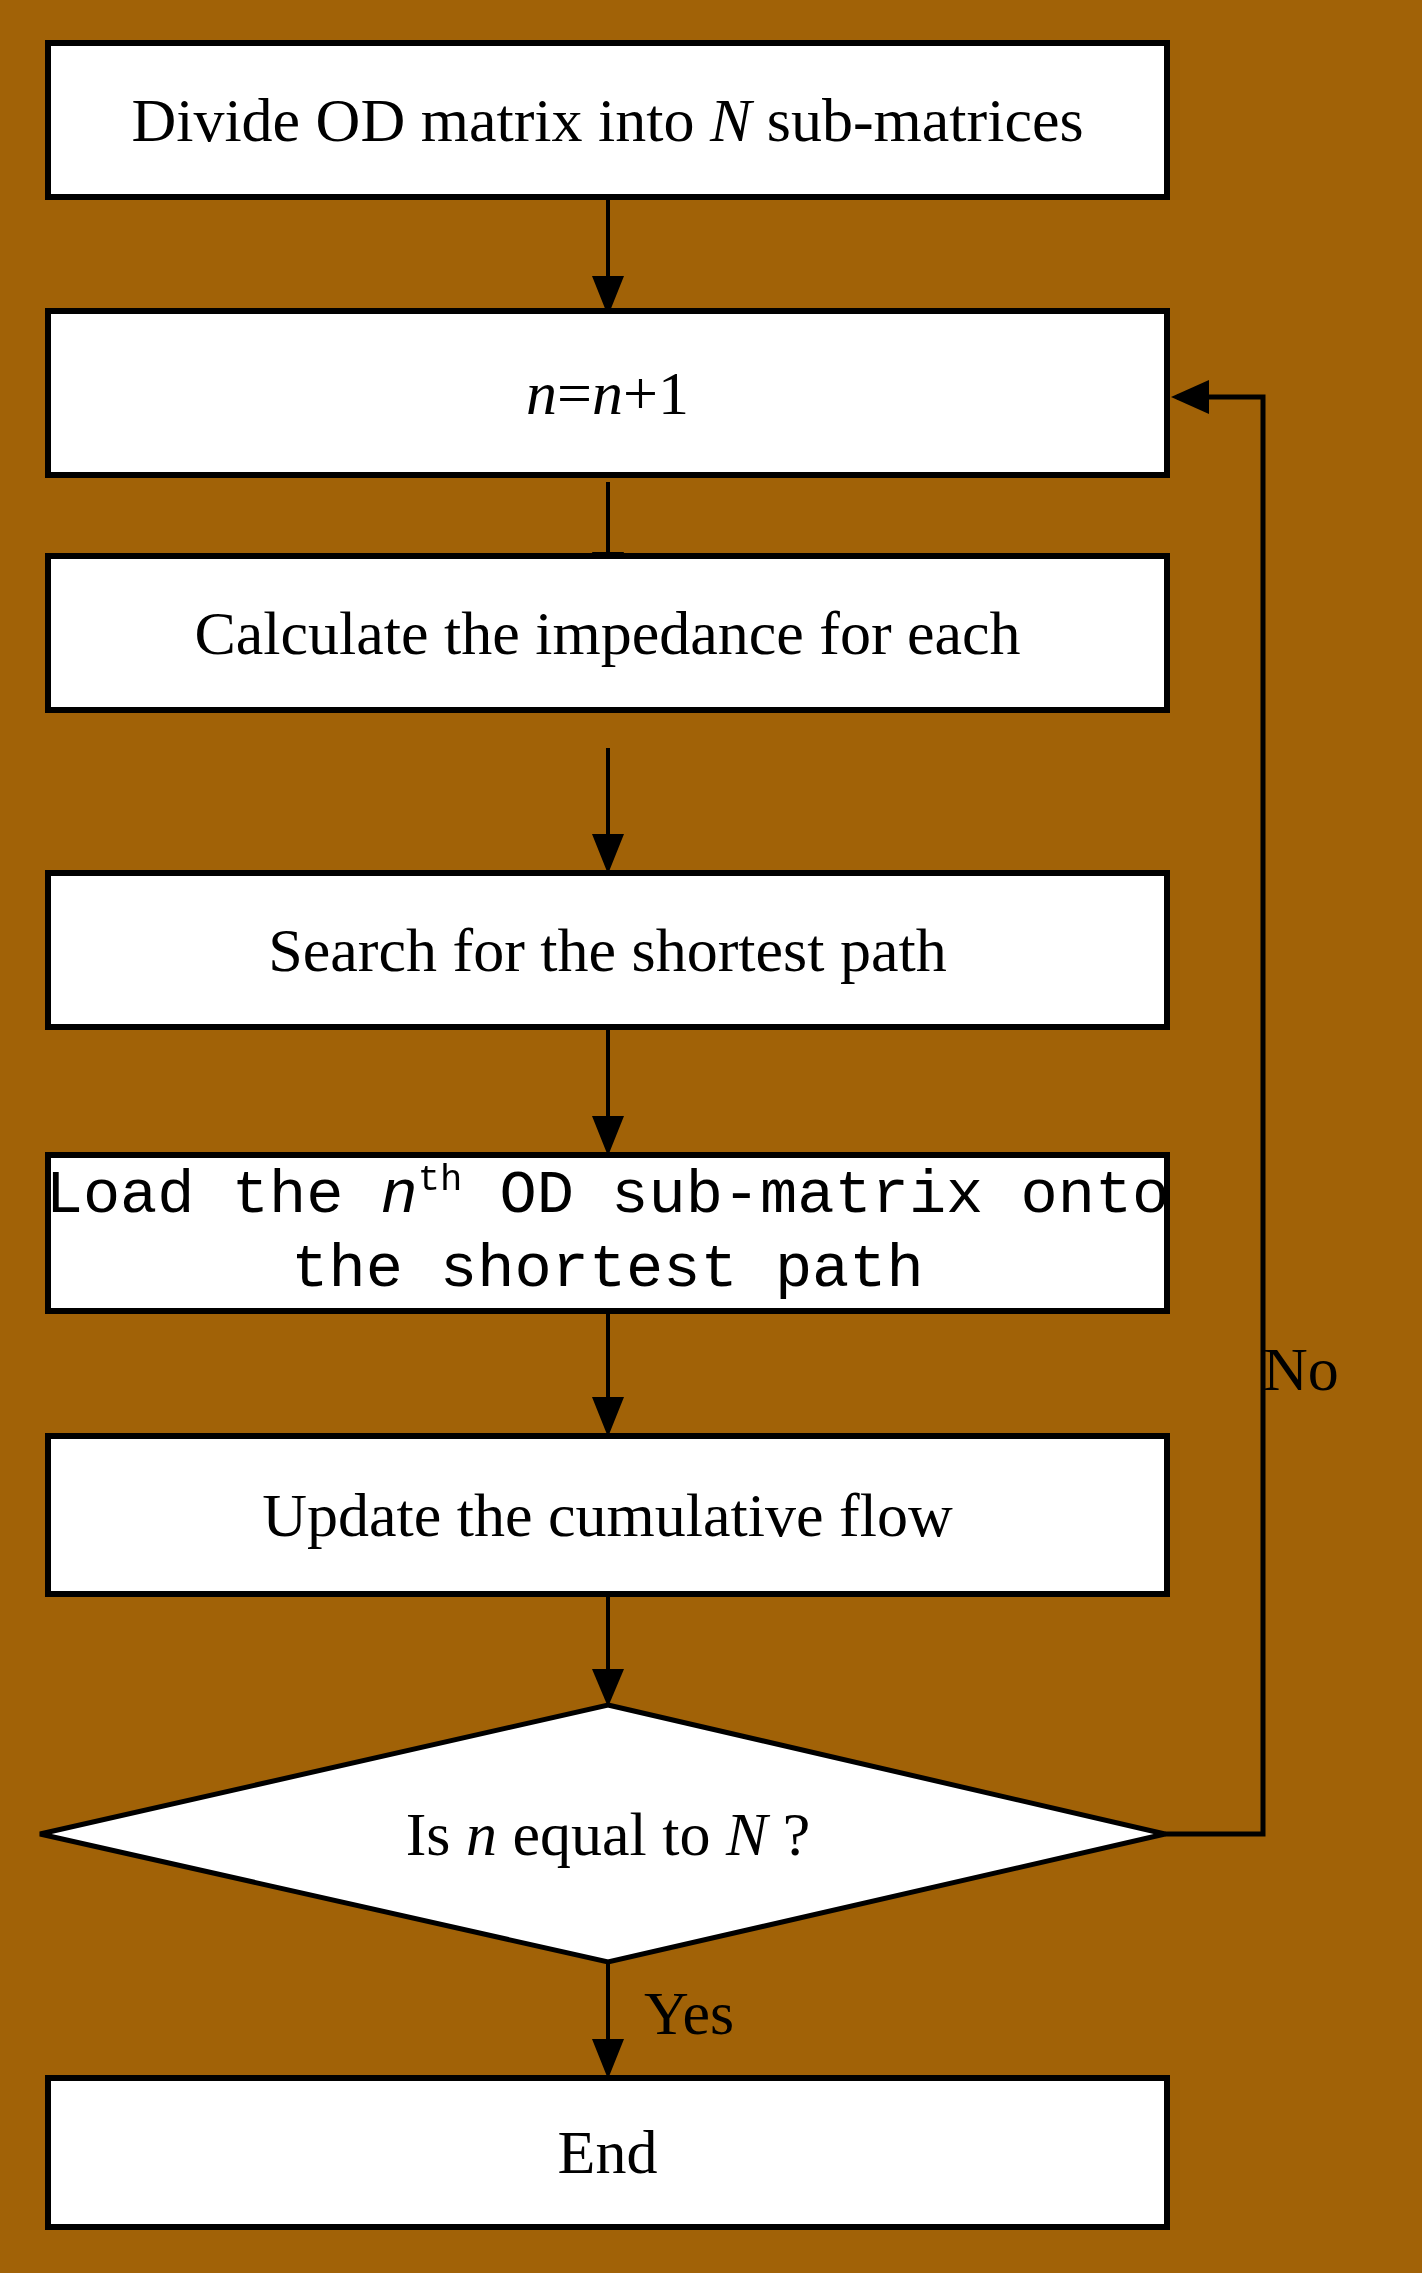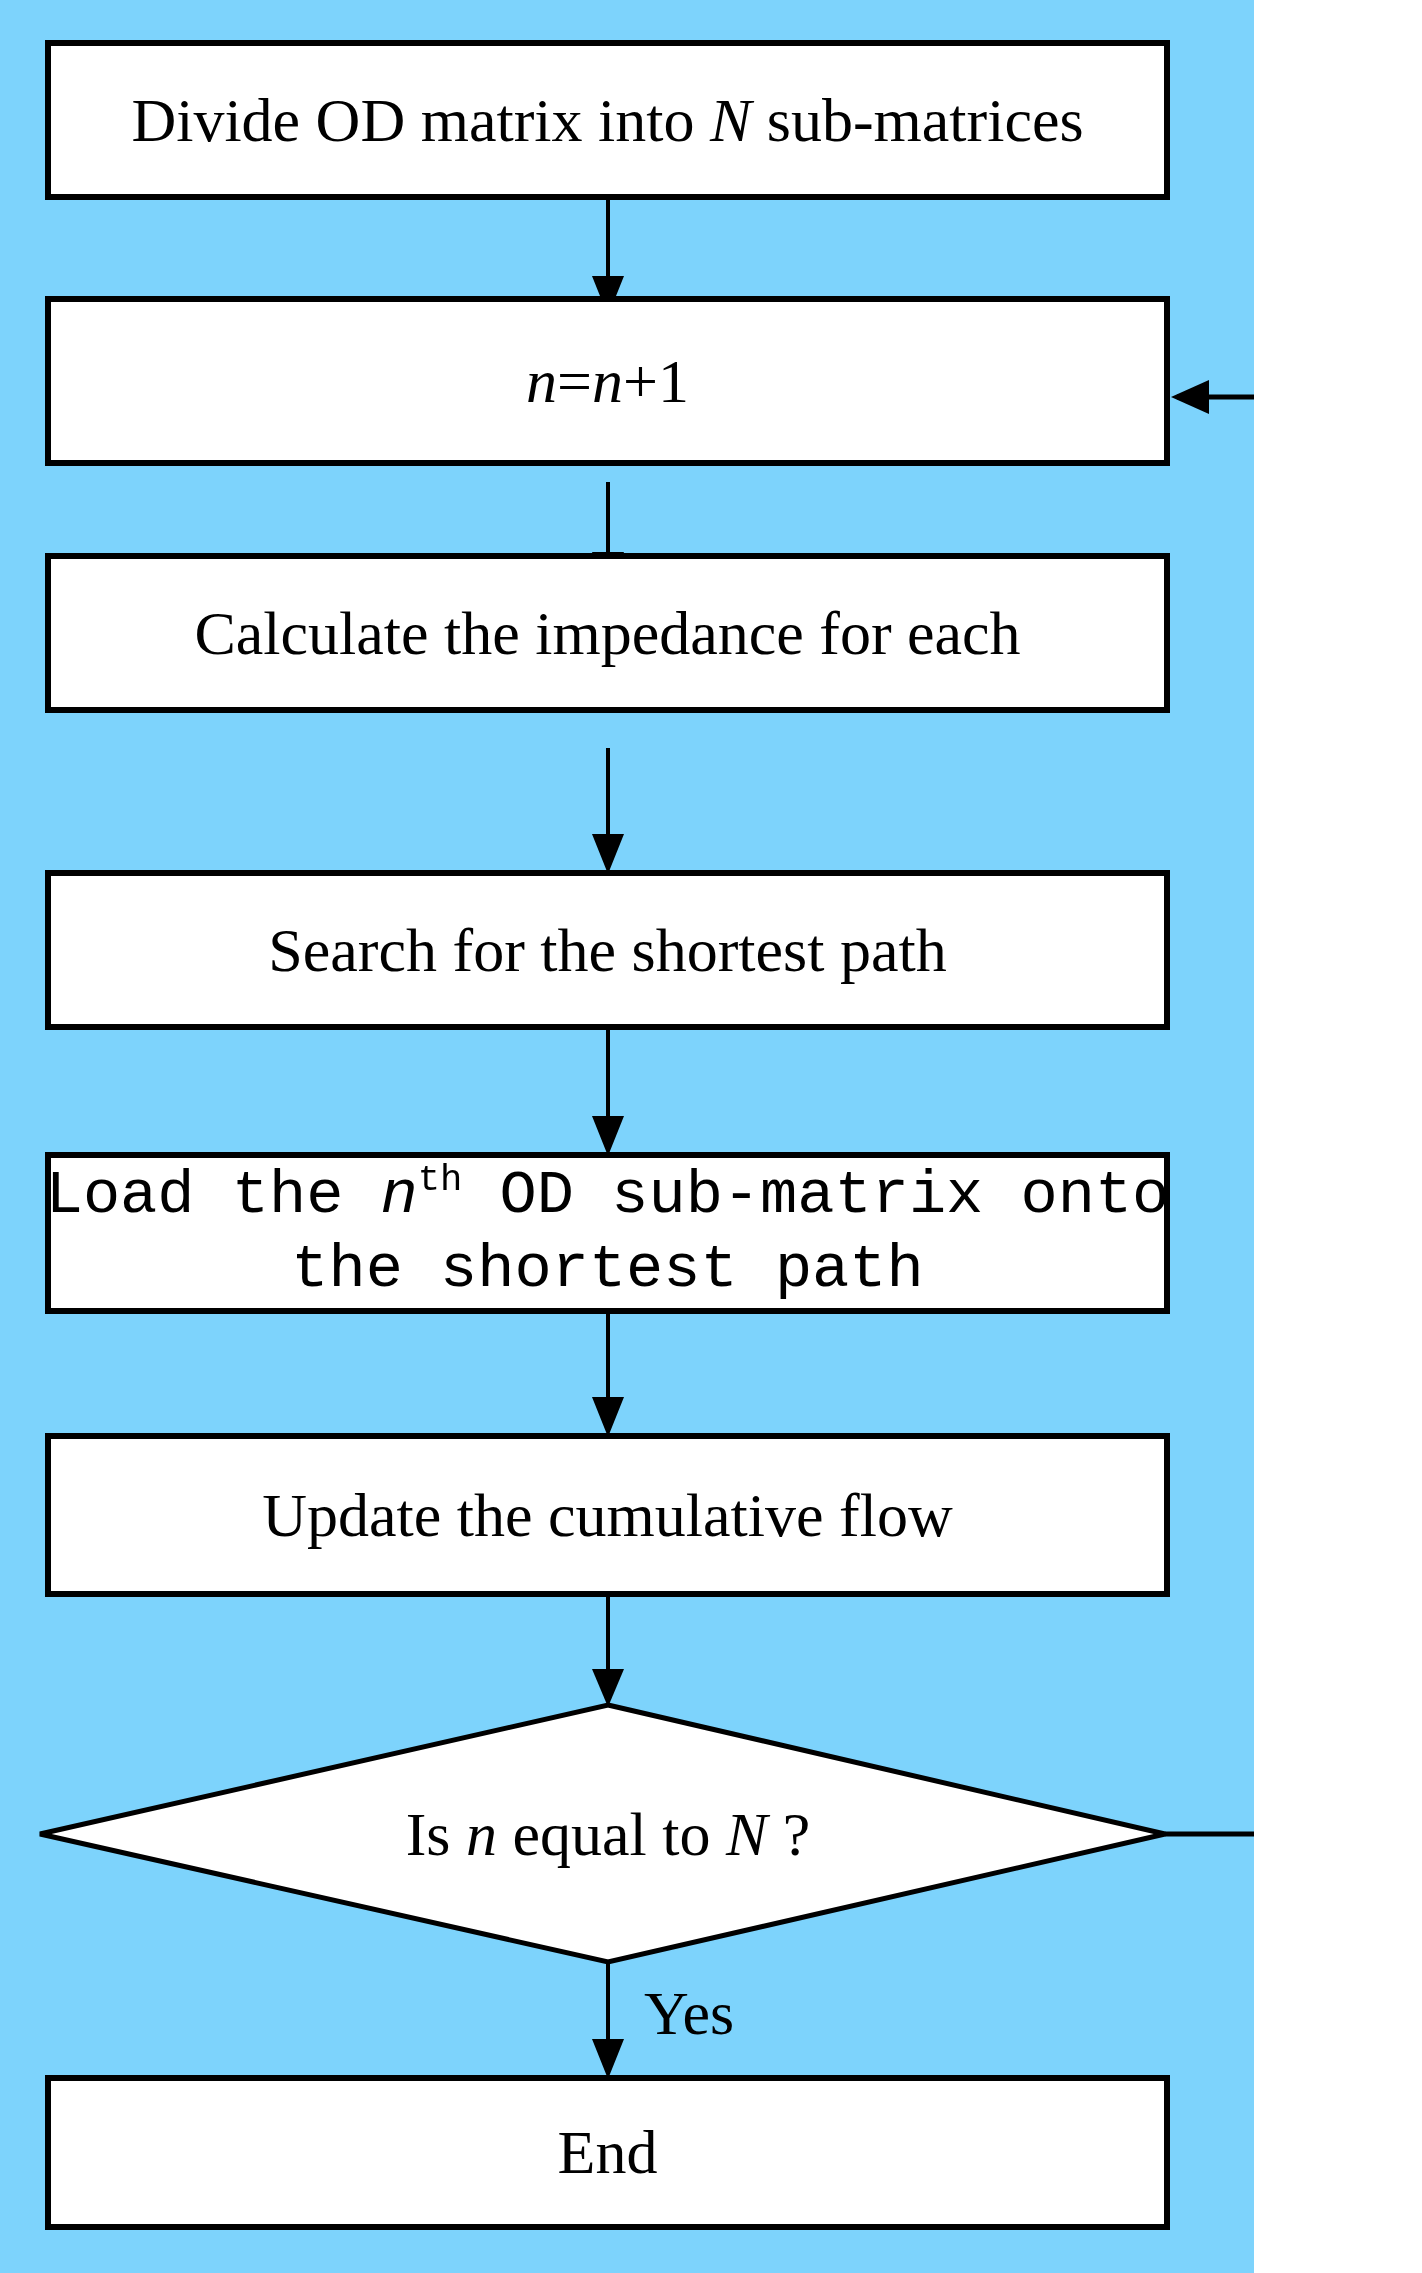--- a/index.html
+++ b/index.html
@@ -2,23 +2,23 @@
 <html><head>
 <meta charset="utf-8">
 <style>
   html, body {
     margin: 0;
     padding: 0;
     background: #ffffff;
   }
   .flowchart {
     position: relative;
-    width: 1254px;
+    width: 1422px;
     height: 2273px;
-    background: #7dd3fc;
+    background: #a16207;
     font-family: "Liberation Serif", "DejaVu Serif", serif;
     color: #000000;
     overflow: hidden;
   }
   .connectors {
     position: absolute;
     left: 0;
     top: 0;
     z-index: 0;
   }
@@ -35,21 +35,21 @@
     font-size: 62px;
     line-height: 1.2;
     z-index: 1;
     white-space: nowrap;
   }
   .node .tline { display: block; }
   .it  { font-style: italic; }
   .sup { font-size: 0.6em; vertical-align: super; line-height: 0; }
 
   .n-divide    { left: 45px;  top: 40px;   width: 1125px; height: 160px; }
-  .n-increment { left: 45px;  top: 296px;  width: 1125px; height: 170px; justify-content: center; }
+  .n-increment { left: 45px;  top: 308px;  width: 1125px; height: 170px; justify-content: center; }
   .n-impedance { left: 45px;  top: 553px;  width: 1125px; height: 160px; }
   .n-search    { left: 45px;  top: 870px;  width: 1125px; height: 160px; }
   .n-load      { left: 45px;  top: 1152px; width: 1125px; height: 162px; font-family: Liberation Mono, monospace; }
   .n-update    { left: 45px;  top: 1433px; width: 1125px; height: 164px; }
   .n-end       { left: 45px;  top: 2075px; width: 1125px; height: 155px; }
 
   .n-decision-label {
     left: 308px; top: 1774px; width: 600px; height: 120px;
     border: none;
     background: transparent;

